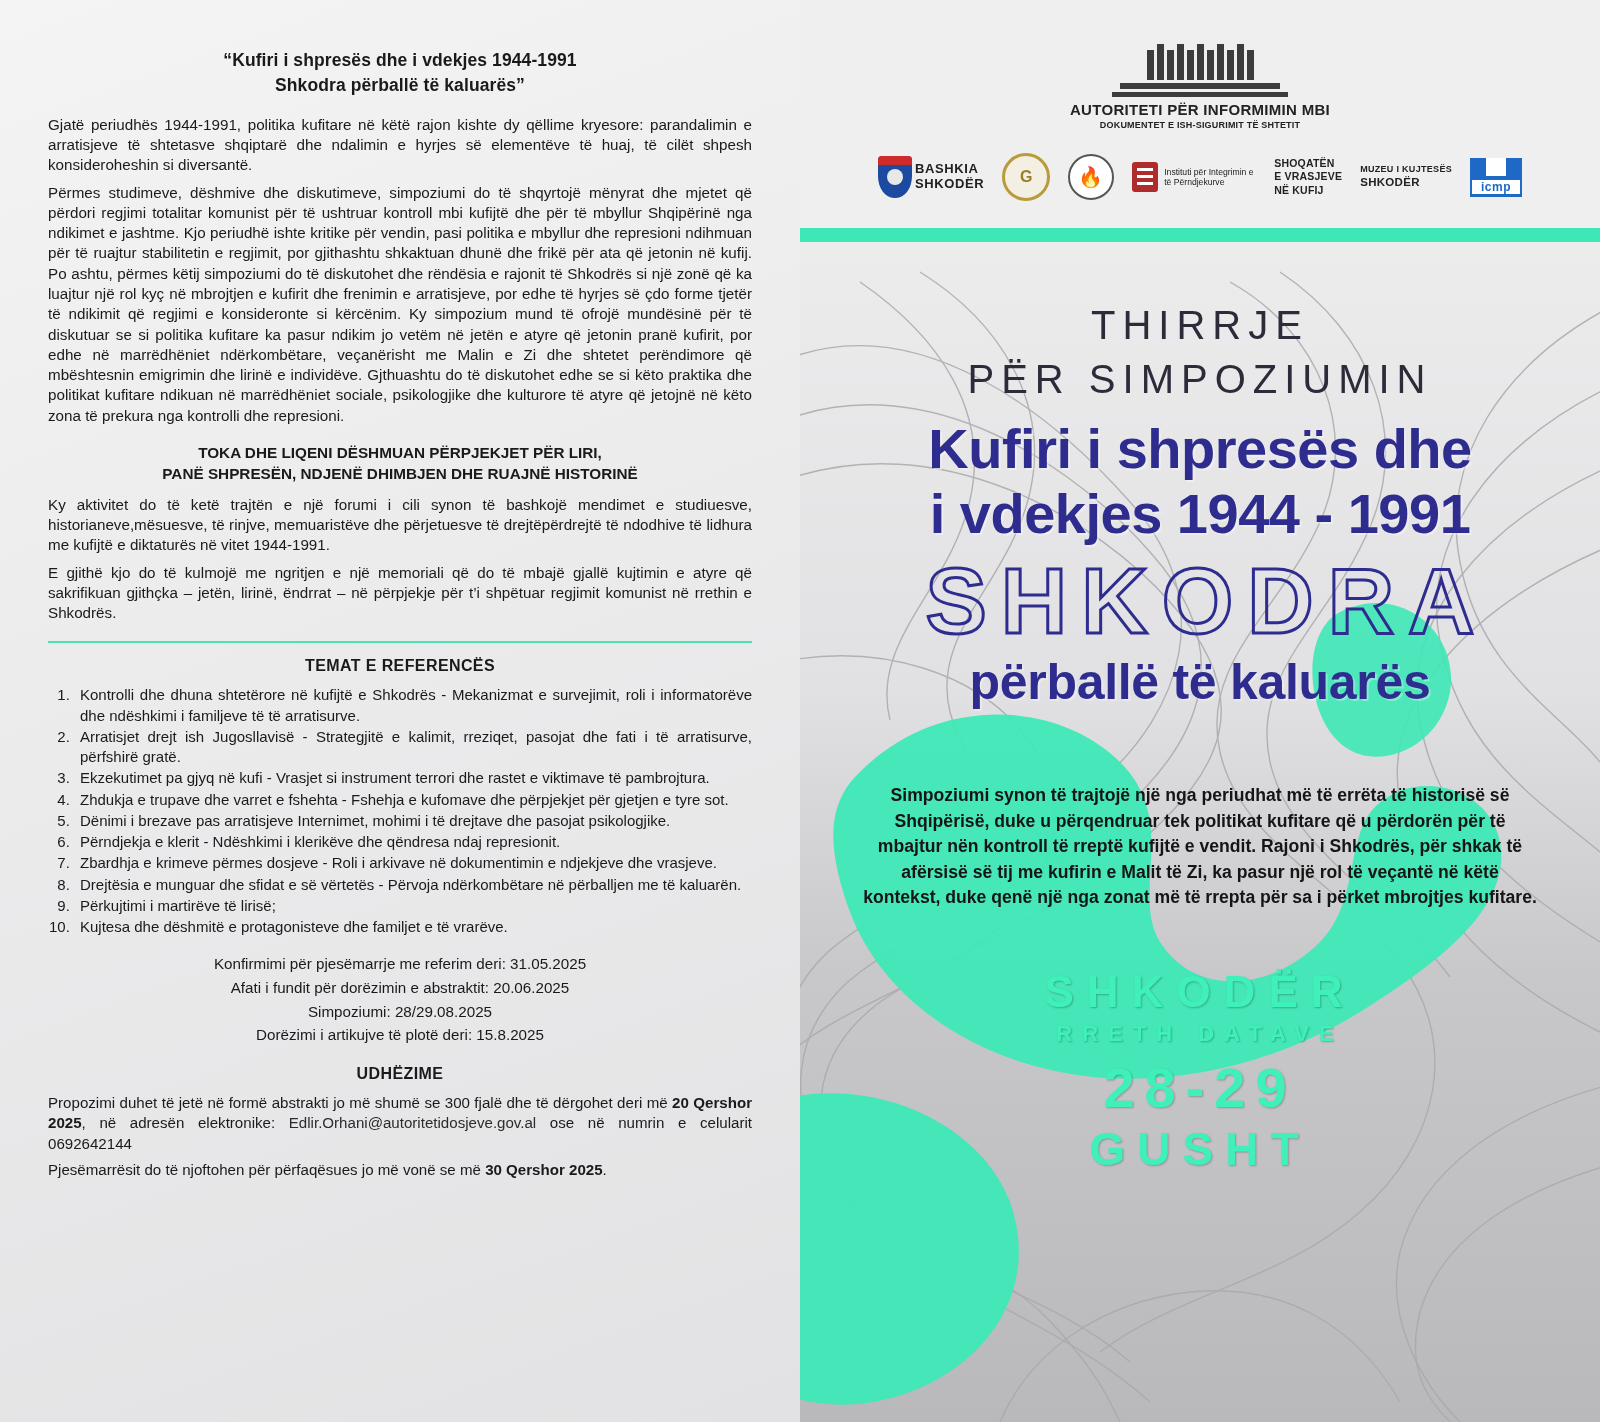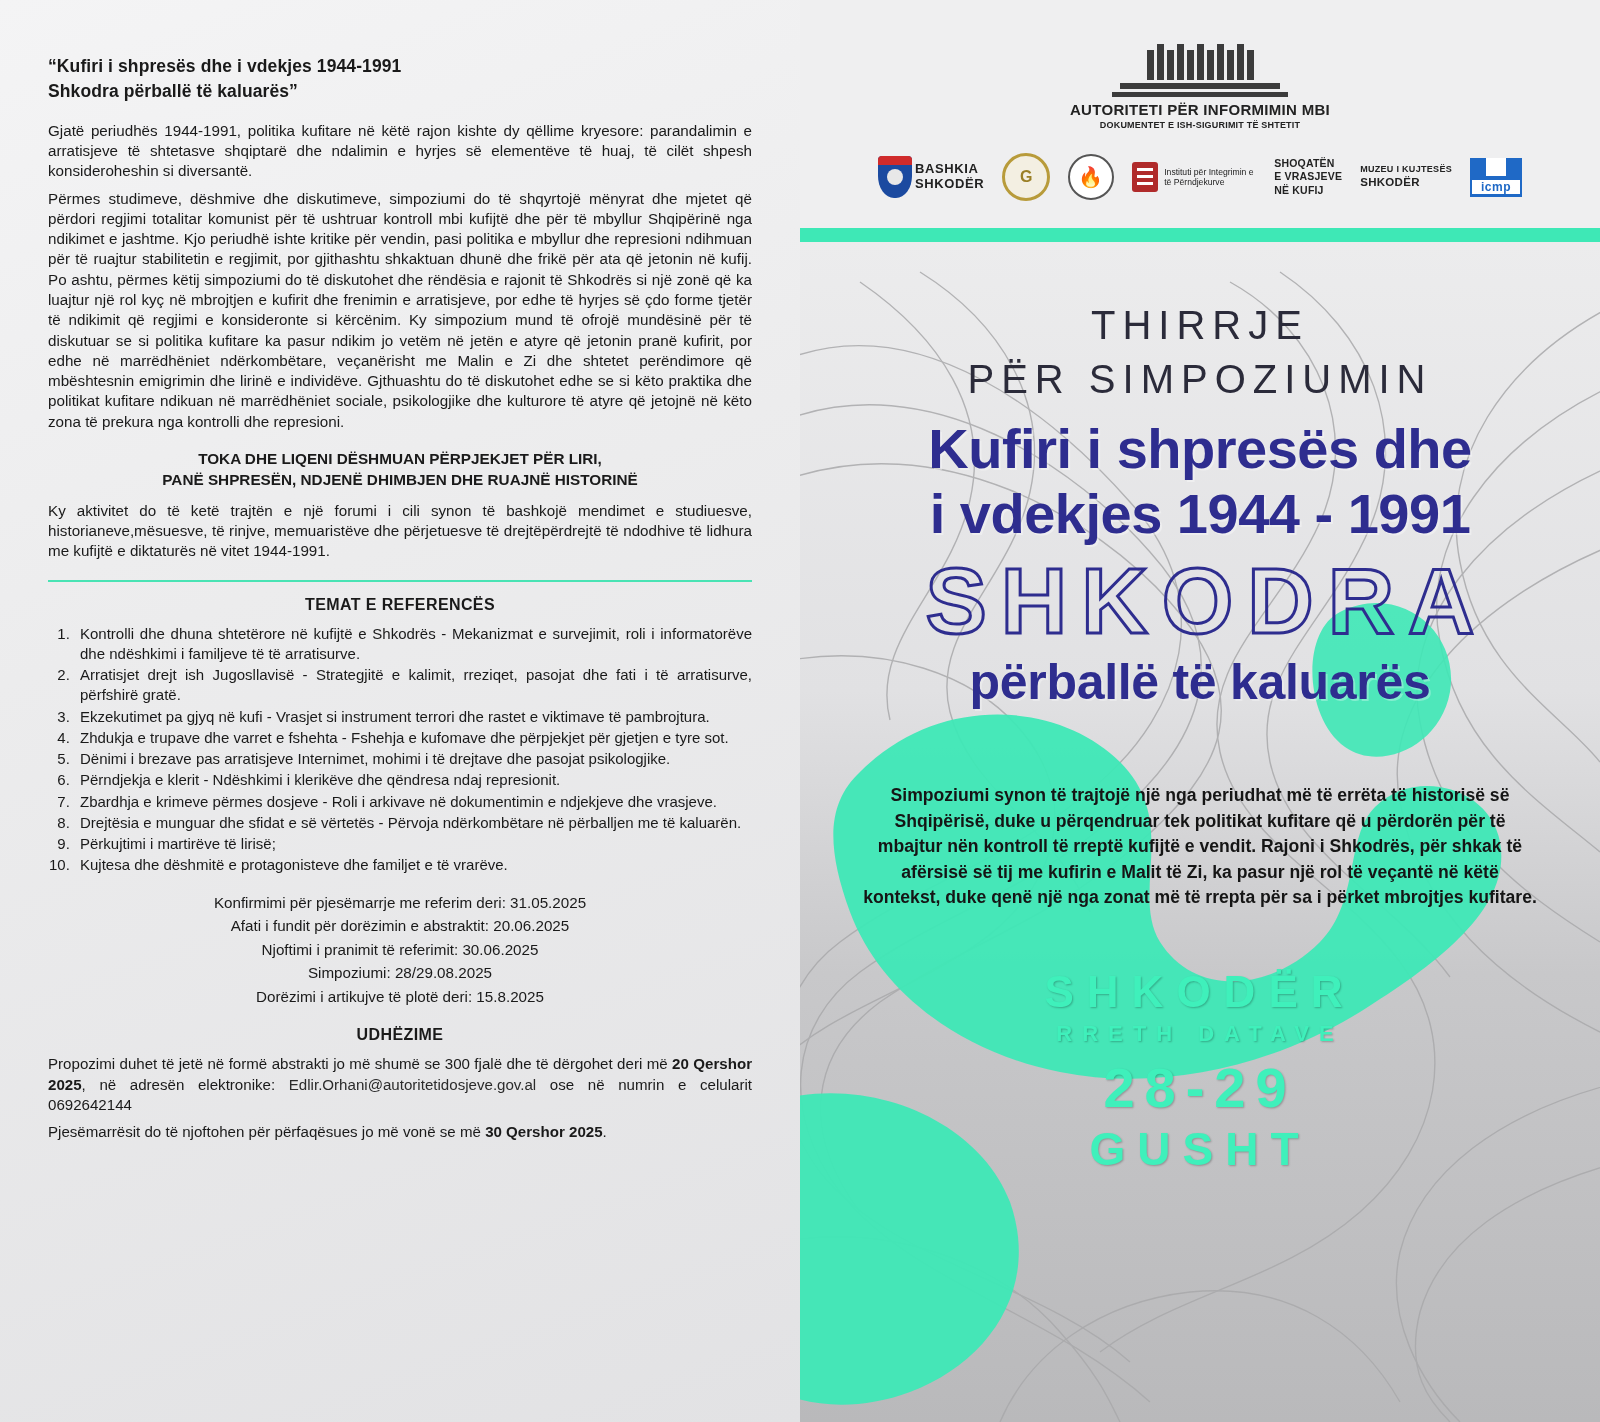--- a/index.html
+++ b/index.html
@@ -25,25 +25,25 @@
   .left {
     position: relative;
     width: 800px;
     height: 1422px;
     box-sizing: border-box;
     padding: 38px 48px 10px 48px;
     background: linear-gradient(160deg, #f4f4f5 0%, #ececed 40%, #e2e2e4 100%);
     color: #1a1a1a;
   }
   .ltitle {
-    text-align: left;
+    text-align: center;
     font-weight: bold;
     font-size: 17.5px;
     line-height: 1.45;
-    margin: 16px 0 16px 0;
+    margin: 10px 0 16px 0;
     letter-spacing: 0.1px;
   }
   .ltitle .l2 { display:block; }
   .body-p {
     font-size: 15.2px;
     line-height: 1.335;
     text-align: justify;
     margin: 0 0 7px 0;
     hyphens: auto;
   }
@@ -307,20 +307,21 @@
 
     <p class="body-p">Gjatë periudhës 1944-1991, politika kufitare në këtë rajon kishte dy qëllime kryesore: parandalimin e arratisjeve të shtetasve shqiptarë dhe ndalimin e hyrjes së elementëve të huaj, të cilët shpesh konsideroheshin si diversantë.</p>
     <p class="body-p">Përmes studimeve, dëshmive dhe diskutimeve, simpoziumi do të shqyrtojë mënyrat dhe mjetet që përdori regjimi totalitar komunist për të ushtruar kontroll mbi kufijtë dhe për të mbyllur Shqipërinë nga ndikimet e jashtme. Kjo periudhë ishte kritike për vendin, pasi politika e mbyllur dhe represioni ndihmuan për të ruajtur stabilitetin e regjimit, por gjithashtu shkaktuan dhunë dhe frikë për ata që jetonin në kufij. Po ashtu, përmes këtij simpoziumi do të diskutohet dhe rëndësia e rajonit të Shkodrës si një zonë që ka luajtur një rol kyç në mbrojtjen e kufirit dhe frenimin e arratisjeve, por edhe të hyrjes së çdo forme tjetër të ndikimit që regjimi e konsideronte si kërcënim. Ky simpozium mund të ofrojë mundësinë për të diskutuar se si politika kufitare ka pasur ndikim jo vetëm në jetën e atyre që jetonin pranë kufirit, por edhe në marrëdhëniet ndërkombëtare, veçanërisht me Malin e Zi dhe shtetet perëndimore që mbështesnin emigrimin dhe lirinë e individëve. Gjthuashtu do të diskutohet edhe se si këto praktika dhe politikat kufitare ndikuan në marrëdhëniet sociale, psikologjike dhe kulturore të atyre që jetojnë në këto zona të prekura nga kontrolli dhe represioni.</p>
 
     <div class="center-head">
       <span>TOKA DHE LIQENI DËSHMUAN PËRPJEKJET PËR LIRI,</span>
       <span>PANË SHPRESËN, NDJENË DHIMBJEN DHE RUAJNË HISTORINË</span>
     </div>
 
     <p class="body-p">Ky aktivitet do të ketë trajtën e një forumi i cili synon të bashkojë mendimet e studiuesve, historianeve,mësuesve, të rinjve, memuaristëve dhe përjetuesve të drejtëpërdrejtë të ndodhive të lidhura me  kufijtë e diktaturës në vitet 1944-1991.</p>
+    <p class="body-p">E gjithë kjo do të kulmojë me ngritjen e një memoriali që do të mbajë gjallë kujtimin e atyre që sakrifikuan gjithçka – jetën, lirinë, ëndrrat – në përpjekje për t’i shpëtuar regjimit komunist në rrethin e Shkodrës.</p>
 
     <hr class="hrule">
 
     <div class="sec-title">TEMAT E REFERENCËS</div>
     <ol class="topics">
       <li>Kontrolli dhe dhuna shtetërore në kufijtë e Shkodrës - Mekanizmat e survejimit, roli i informatorëve dhe ndëshkimi i familjeve të të arratisurve.</li>
       <li>Arratisjet drejt ish Jugosllavisë  - Strategjitë e kalimit, rreziqet, pasojat dhe fati i të arratisurve, përfshirë gratë.</li>
       <li>Ekzekutimet pa gjyq në kufi - Vrasjet si instrument terrori dhe rastet e viktimave të pambrojtura.</li>
       <li>Zhdukja e trupave dhe varret e fshehta - Fshehja e kufomave dhe përpjekjet për gjetjen e tyre sot.</li>
       <li>Dënimi i brezave pas arratisjeve Internimet, mohimi i të drejtave dhe pasojat psikologjike.</li>
@@ -329,21 +330,20 @@
       <li>Drejtësia e munguar dhe sfidat e së vërtetës - Përvoja ndërkombëtare në përballjen me të kaluarën.</li>
       <li>Përkujtimi i martirëve të lirisë;</li>
       <li>Kujtesa dhe dëshmitë e protagonisteve dhe familjet e të vrarëve.</li>
     </ol>
 
     <div class="spacer-sm"></div>
 
     <div class="dates">
       <div>Konfirmimi për pjesëmarrje me referim deri: 31.05.2025</div>
       <div>Afati i fundit për dorëzimin e abstraktit:  20.06.2025</div>
-      <div>Njoftimi i pranimit të referimit:  30.06.2025</div>
       <div>Simpoziumi: 28/29.08.2025</div>
       <div>Dorëzimi i artikujve të plotë  deri: 15.8.2025</div>
     </div>
 
     <div class="spacer-sm"></div>
 
     <div class="sec-title">UDHËZIME</div>
     <div class="guide">
       <p style="margin:0 0 6px 0;"><span>Propozimi duhet të jetë në formë abstrakti jo më shumë se 300 fjalë dhe të dërgohet deri më </span><b>20 Qershor 2025</b><span>, në adresën elektronike: </span><span class="mail">Edlir.Orhani@autoritetidosjeve.gov.al</span><span> ose në numrin e celularit </span><span>0692642144</span></p>
       <p style="margin:0 0 6px 0;"><span>Pjesëmarrësit do të njoftohen për përfaqësues jo më vonë se më </span><b>30 Qershor 2025</b><span>.</span></p>

